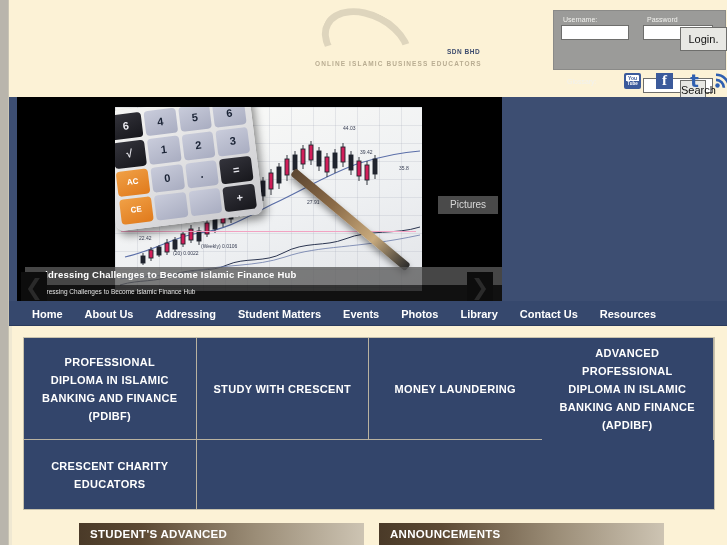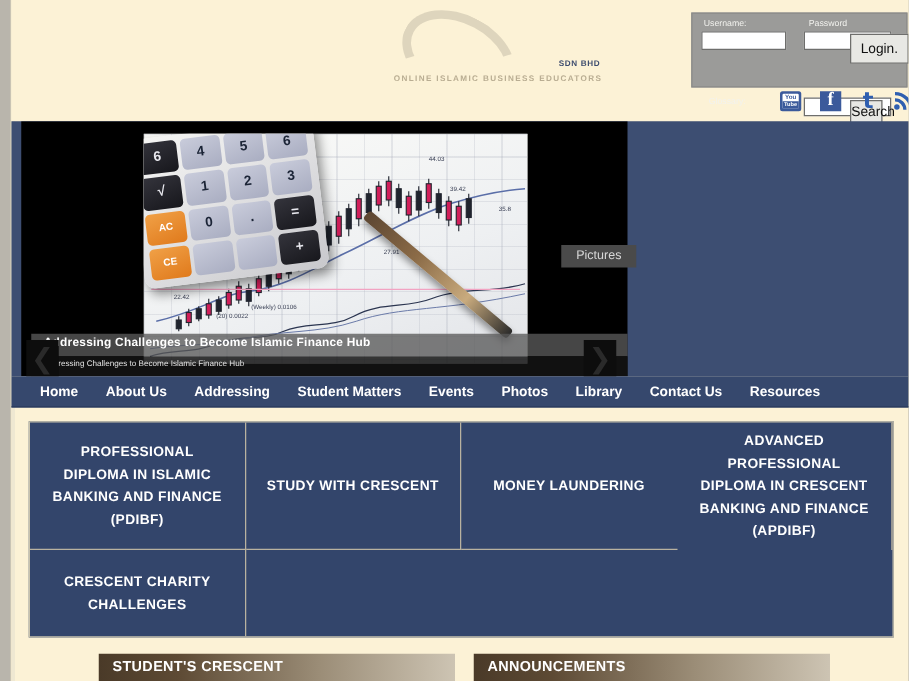--- a/index.html
+++ b/index.html
@@ -197,21 +197,21 @@
   .clabel {
     position: absolute; font-size: 5px; color: #3a4055;
     font-family: "Liberation Sans", sans-serif;
   }
   .pinkline {
     position: absolute; height: 1px; background: #e87aa6;
   }
 
   
   #pictures-tab {
-    position: absolute; left: 440px; top: 99px;
+    position: absolute; left: 429px; top: 99px;
     background: #4a4a4a; color: #d8d8d8;
     font-size: 10px; padding: 3px 12px 4px;
     cursor: pointer;
     z-index: 6;
   }
   
   .slide-arrow {
     position: absolute; top: 175px; width: 26px; height: 34px;
     background: #0d0d0d;
     color: #2a2a2a;
@@ -480,25 +480,25 @@
         <li>Library</li>
         <li>Contact Us</li>
         <li>Resources</li>
       </ul>
     </div>
 
     <div id="tiles">
       <div class="tile">PROFESSIONAL DIPLOMA IN ISLAMIC BANKING AND FINANCE (PDIBF)</div>
       <div class="tile">STUDY WITH CRESCENT</div>
       <div class="tile">MONEY LAUNDERING</div>
-      <div class="tile">ADVANCED PROFESSIONAL DIPLOMA IN CRESCENT BANKING AND FINANCE (APDIBF)</div>
-      <div class="tile">CRESCENT CHARITY CHALLENGES</div>
+      <div class="tile">ADVANCED PROFESSIONAL DIPLOMA IN ISLAMIC BANKING AND FINANCE (APDIBF)</div>
+      <div class="tile">CRESCENT CHARITY EDUCATORS</div>
     </div>
 
     <div class="panel" id="panel-feedback">
-      <div class="panel-head">STUDENT'S CRESCENT</div>
+      <div class="panel-head">STUDENT'S ADVANCED</div>
     </div>
     <div class="panel" id="panel-announce">
       <div class="panel-head">ANNOUNCEMENTS</div>
     </div>
 
   </div>
 </div>
 
 </body></html>

